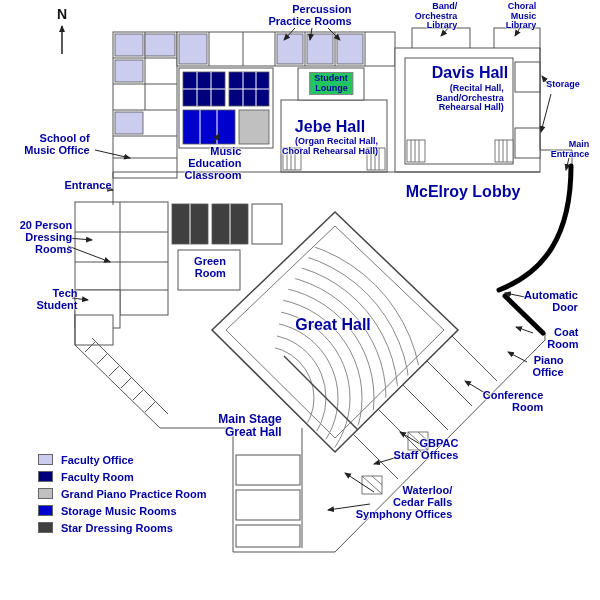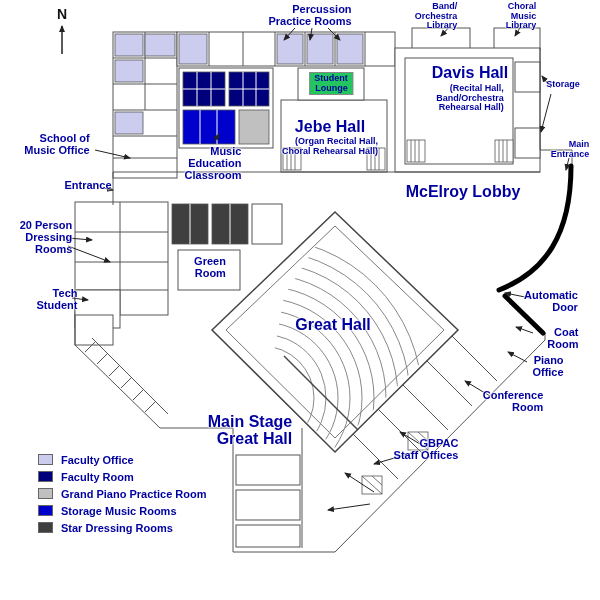--- a/index.html
+++ b/index.html
@@ -3,21 +3,21 @@
 <meta charset="utf-8">
 <style>
   *{margin:0;padding:0;box-sizing:border-box}
   html,body{width:600px;height:600px;background:#fff;font-family:"Liberation Sans",sans-serif;overflow:hidden}
   #canvas{position:relative;width:600px;height:600px;background:#fff}
   #plan{position:absolute;left:0;top:0}
   .lbl{position:absolute;transform:translateX(-50%);text-align:right;white-space:pre-line;
        color:#0000A0;font-weight:bold;line-height:1.08;
        text-shadow:0 0 2px #fff,0 0 2px #fff,0 0 3px #fff}
   .small{font-size:11px}
-  .med{font-size:16px}
+  .med{font-size:12px}
   .big{font-size:16px}
   .tiny{font-size:9px}
   .compass{position:absolute;transform:translateX(-50%);color:#111;font-size:14px;font-weight:bold}
   .boxed{border:1px solid #888;background:#22c55e;padding:1px 4px;text-shadow:none}
   #legend{position:absolute;left:38px;top:454px}
   .legend-row{display:flex;align-items:flex-start;margin-bottom:5px}
   .swatch{width:15px;height:11px;display:inline-block;margin-right:8px;border:1px solid #666}
   .legend-label{font-size:11px;font-weight:bold;color:#0000A0}
 </style>
 </head>
@@ -201,20 +201,23 @@
 Door</div>
 <div class="lbl small" style="left:557px;top:327px">Coat Room</div>
 <div class="lbl small" style="left:548px;top:355px">Piano
 Office</div>
 <div class="lbl small" style="left:513px;top:390px">Conference
 Room</div>
 <div class="lbl med" style="left:250px;top:413px">Main Stage
 Great Hall</div>
 <div class="lbl small" style="left:426px;top:438px">GBPAC
 Staff Offices</div>
+<div class="lbl small" style="left:404px;top:485px">Waterloo/
+Cedar Falls
+Symphony Offices</div>
 
 <div id="legend">
   <div class="legend-row">
     <span class="swatch" style="background-color: rgb(204, 204, 238);"></span>
     <span class="legend-label">Faculty Office</span>
   </div>
   <div class="legend-row">
     <span class="swatch" style="background-color: rgb(0, 0, 125);"></span>
     <span class="legend-label">Faculty Room</span>
   </div>

